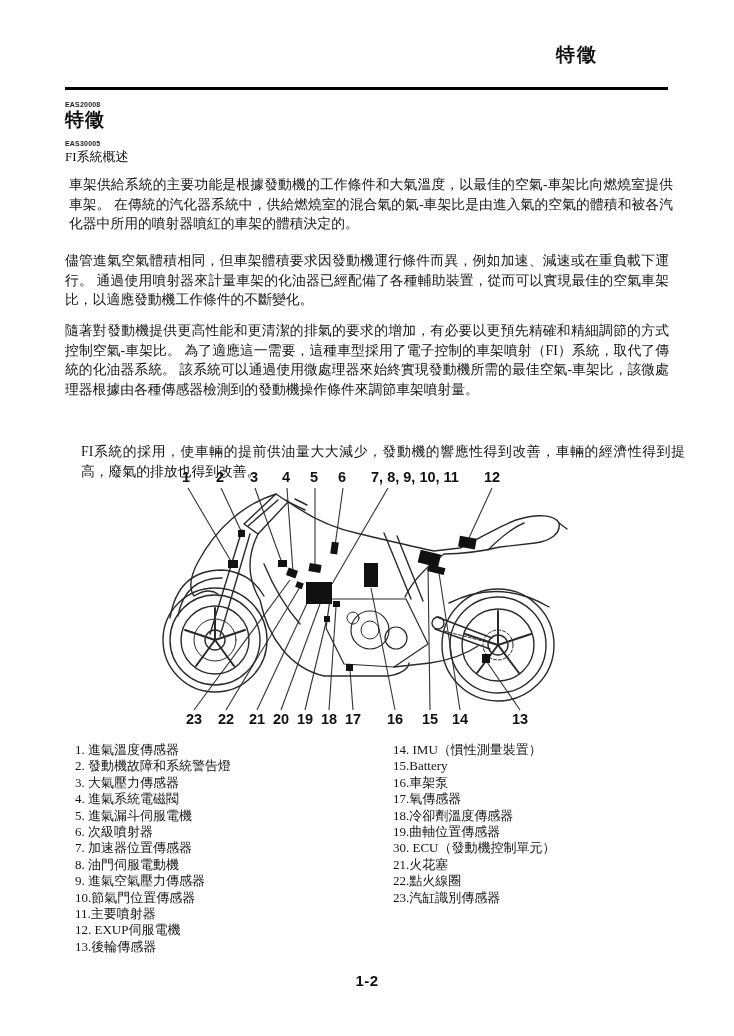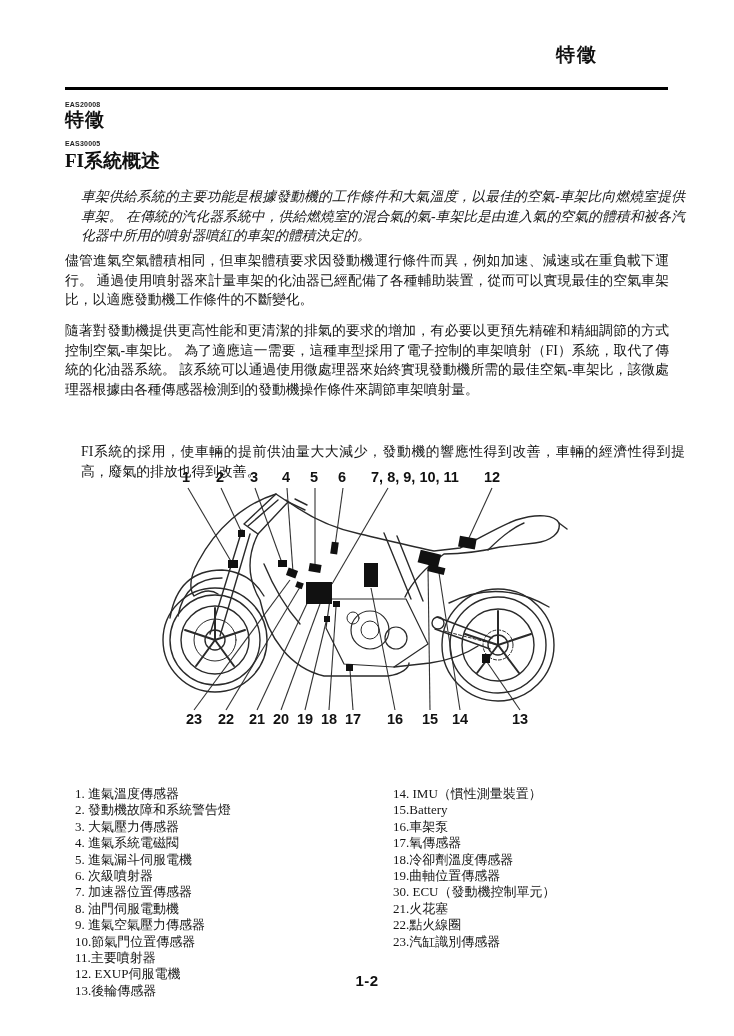--- a/index.html
+++ b/index.html
@@ -13,29 +13,29 @@
     top:42px;right:136px;font-size:19px;font-weight:bold;letter-spacing:2px;
   }
   .rule{left:65px;top:87px;width:603px;height:2.5px;background:#000;}
   .eas-code{
     left:65px;font-family:"Liberation Sans","DejaVu Sans",sans-serif;
     font-size:7px;font-weight:bold;color:#222;letter-spacing:.2px;
   }
   .code-1{top:101px;}
   .code-2{top:140px;}
   .section-title{left:65px;top:107px;font-size:19px;font-weight:bold;letter-spacing:1px;}
-  .sub-title{left:65px;top:148px;font-size:19px;font-weight:bold;}
+  .sub-title{left:65px;top:148px;font-size:13px;font-weight:normal;}
   .para{
     left:65px;width:604px;font-size:13.8px;line-height:19.5px;
     text-align:justify;color:#151515;
   }
   .p1{top:171px;} .p2{top:251px;} .p3{top:321px;} .p4{top:426px;}
   .diagram{left:148px;top:468px;width:470px;height:264px;}
   .legend-col{
-    top:742px;font-size:13px;line-height:16.4px;color:#151515;white-space:nowrap;margin-top:44px;
+    top:742px;font-size:13px;line-height:16.4px;color:#151515;white-space:nowrap;
   }
   .legend-left{left:75px;}
   .legend-right{left:393px;}
   .page-number{
     left:0;top:972px;width:734px;text-align:center;
     font-family:"Liberation Sans","DejaVu Sans",sans-serif;
     font-size:15px;font-weight:bold;letter-spacing:.5px;
   }
   svg text{
     font-family:"Liberation Sans","DejaVu Sans",sans-serif;
@@ -46,21 +46,21 @@
 <body>
 
 <div class="abs running-head">特徵</div>
 <div class="abs rule"></div>
 
 <div class="abs eas-code code-1">EAS20008</div>
 <h1 class="abs section-title" style="margin:0;">特徵</h1>
 <div class="abs eas-code code-2">EAS30005</div>
 <h2 class="abs sub-title" style="margin:0;">FI系統概述</h2>
 
-<p class="abs para p1" style="margin:16px;font-style:italic;">車架供給系統的主要功能是根據發動機的工作條件和大氣溫度，以最佳的空氣-車架比向燃燒室提供車架。 在傳統的汽化器系統中，供給燃燒室的混合氣的氣-車架比是由進入氣的空氣的體積和被各汽化器中所用的噴射器噴紅的車架的體積決定的。</p>
+<p class="abs para p1" style="margin:4px;">車架供給系統的主要功能是根據發動機的工作條件和大氣溫度，以最佳的空氣-車架比向燃燒室提供車架。 在傳統的汽化器系統中，供給燃燒室的混合氣的氣-車架比是由進入氣的空氣的體積和被各汽化器中所用的噴射器噴紅的車架的體積決定的。</p>
 <p class="abs para p2" style="margin:0;">儘管進氣空氣體積相同，但車架體積要求因發動機運行條件而異，例如加速、減速或在重負載下運行。 通過使用噴射器來計量車架的化油器已經配備了各種輔助裝置，從而可以實現最佳的空氣車架比，以適應發動機工作條件的不斷變化。</p>
 <p class="abs para p3" style="margin:0;">隨著對發動機提供更高性能和更清潔的排氣的要求的增加，有必要以更預先精確和精細調節的方式控制空氣-車架比。 為了適應這一需要，這種車型採用了電子控制的車架噴射（FI）系統，取代了傳統的化油器系統。 該系統可以通過使用微處理器來始終實現發動機所需的最佳空氣-車架比，該微處理器根據由各種傳感器檢測到的發動機操作條件來調節車架噴射量。</p>
 <p class="abs para p4" style="margin:16px;">FI系統的採用，使車輛的提前供油量大大減少，發動機的響應性得到改善，車輛的經濟性得到提高，廢氣的排放也得到改善。</p>
 
 <svg class="abs diagram" viewBox="0 0 470 264" xmlns="http://www.w3.org/2000/svg">
 
   <g stroke="#333" stroke-width="1.1" fill="none">
     <line x1="40" y1="20" x2="84" y2="95"></line>
     <line x1="73" y1="20" x2="94" y2="65"></line>
     <line x1="107" y1="20" x2="134" y2="95"></line>

